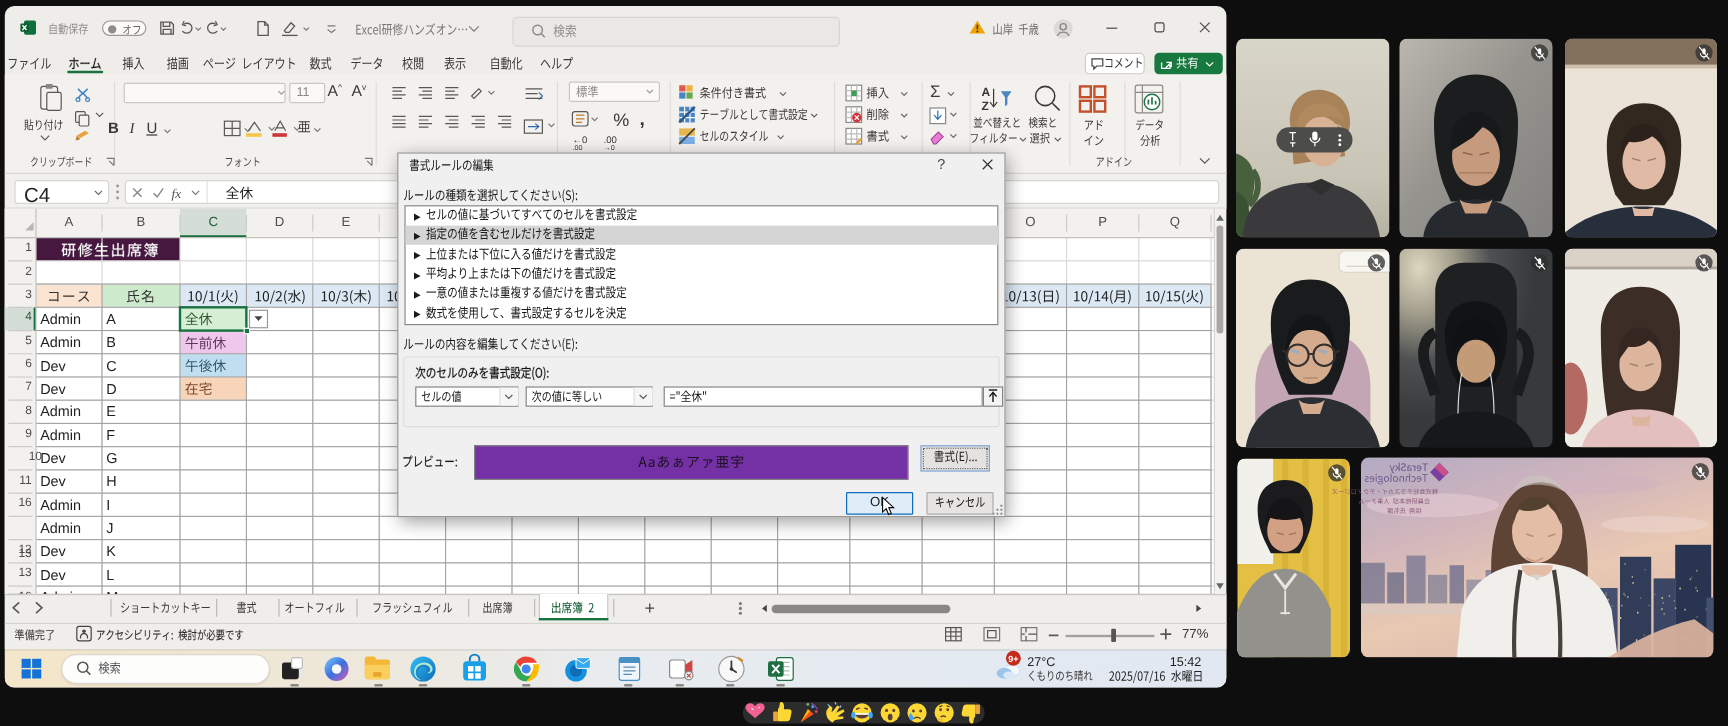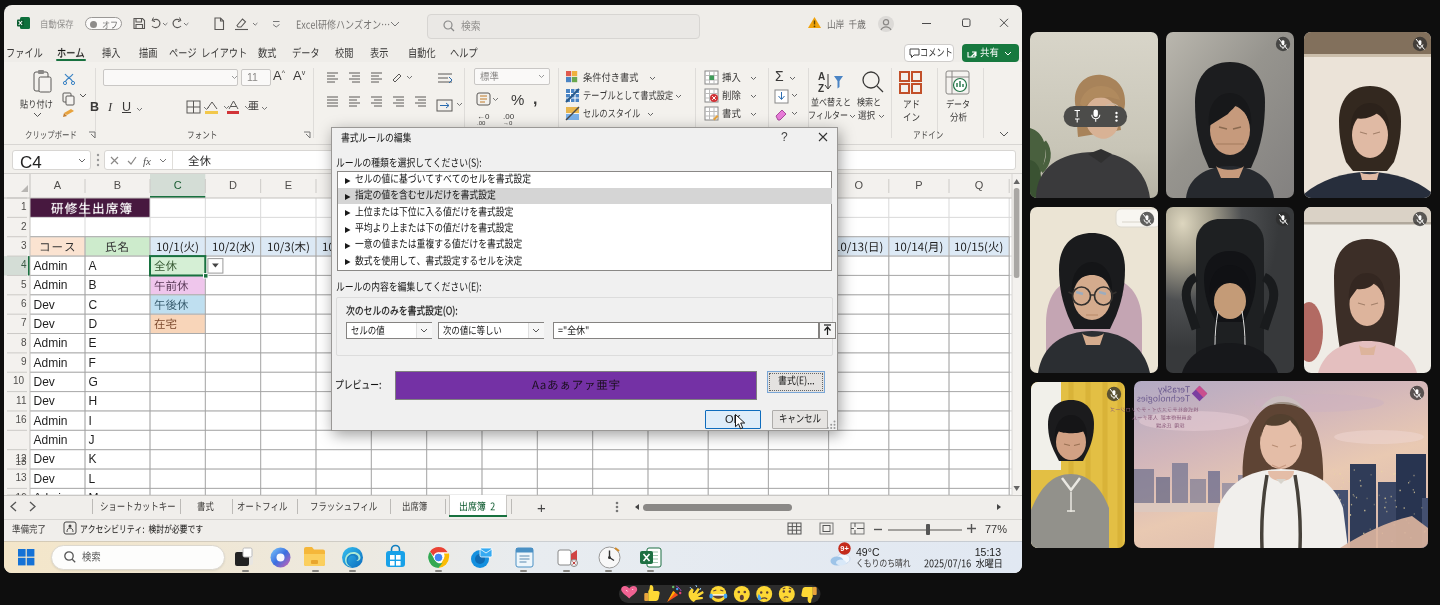--- a/index.html
+++ b/index.html
@@ -854,21 +854,21 @@
 <div style="position:absolute;left:979.1px;top:179px;font-size:11px;color:#4f4d4b;transform:translateX(-50%);white-space:nowrap;line-height:1.2">Q</div>
 <div style="position:absolute;left:26.5px;top:201.2px;font-size:10px;color:#4f4d4b;transform:translateX(-100%);white-space:nowrap;line-height:1.2">1</div>
 <div style="position:absolute;left:26.5px;top:220.56px;font-size:10px;color:#4f4d4b;transform:translateX(-100%);white-space:nowrap;line-height:1.2">2</div>
 <div style="position:absolute;left:26.5px;top:239.92px;font-size:10px;color:#4f4d4b;transform:translateX(-100%);white-space:nowrap;line-height:1.2">3</div>
 <div style="position:absolute;left:26.5px;top:259.28px;font-size:10px;color:#3c5a46;transform:translateX(-100%);white-space:nowrap;line-height:1.2">4</div>
 <div style="position:absolute;left:26.5px;top:278.64px;font-size:10px;color:#4f4d4b;transform:translateX(-100%);white-space:nowrap;line-height:1.2">5</div>
 <div style="position:absolute;left:26.5px;top:298px;font-size:10px;color:#4f4d4b;transform:translateX(-100%);white-space:nowrap;line-height:1.2">6</div>
 <div style="position:absolute;left:26.5px;top:317.36px;font-size:10px;color:#4f4d4b;transform:translateX(-100%);white-space:nowrap;line-height:1.2">7</div>
 <div style="position:absolute;left:26.5px;top:336.72px;font-size:10px;color:#4f4d4b;transform:translateX(-100%);white-space:nowrap;line-height:1.2">8</div>
 <div style="position:absolute;left:26.5px;top:356.08px;font-size:10px;color:#4f4d4b;transform:translateX(-100%);white-space:nowrap;line-height:1.2">9</div>
-<div style="position:absolute;left:24px;top:375.44px;font-size:10px;color:#4f4d4b;transform:translateX(-100%);white-space:nowrap;line-height:1.2">10</div>
+<div style="position:absolute;left:35px;top:375.44px;font-size:10px;color:#4f4d4b;transform:translateX(-100%);white-space:nowrap;line-height:1.2">10</div>
 <div style="position:absolute;left:26.5px;top:394.8px;font-size:10px;color:#4f4d4b;transform:translateX(-100%);white-space:nowrap;line-height:1.2">11</div>
 <div style="position:absolute;left:26.5px;top:414.16px;font-size:10px;color:#4f4d4b;transform:translateX(-100%);white-space:nowrap;line-height:1.2">16</div>
 <div style="position:absolute;left:26.5px;top:456px;font-size:10px;color:#4f4d4b;transform:translateX(-100%);white-space:nowrap;line-height:1.2">13</div>
 <div style="position:absolute;left:26.5px;top:452.88px;font-size:10px;color:#4f4d4b;transform:translateX(-100%);white-space:nowrap;line-height:1.2">12</div>
 <div style="position:absolute;left:26.5px;top:472.24px;font-size:10px;color:#4f4d4b;transform:translateX(-100%);white-space:nowrap;line-height:1.2">13</div>
 <div style="position:absolute;left:26.5px;top:491.6px;font-size:10px;color:#4f4d4b;transform:translateX(-100%);white-space:nowrap;line-height:1.2">16</div>
 <div style="position:absolute;left:33.5px;top:258.88px;font-size:12px;color:#1f1f1f;white-space:nowrap;line-height:1.2">Admin</div>
 <div style="position:absolute;left:88.5px;top:258.88px;font-size:12px;color:#1f1f1f;white-space:nowrap;line-height:1.2">A</div>
 <div style="position:absolute;left:33.5px;top:278.24px;font-size:12px;color:#1f1f1f;white-space:nowrap;line-height:1.2">Admin</div>
 <div style="position:absolute;left:88.5px;top:278.24px;font-size:12px;color:#1f1f1f;white-space:nowrap;line-height:1.2">B</div>
@@ -1268,33 +1268,33 @@
 <div style="position:absolute;left:647px;top:569.5px;width:7px;height:2px;background:#8a8884;border-radius:1px"></div>
 <svg style="position:absolute;left:830px;top:548px;overflow:visible;" width="22" height="18">
     <ellipse cx="13" cy="11" rx="7" ry="5" fill="#f2f7fd" stroke="#c3d6ec" stroke-width=".8"></ellipse>
     <ellipse cx="7" cy="13" rx="6.5" ry="4.5" fill="#9ec4e8"></ellipse>
     <ellipse cx="11" cy="14.5" rx="5" ry="3" fill="#d8e8f8"></ellipse>
   </svg>
 <svg style="position:absolute;left:838px;top:542px;overflow:visible;" width="13" height="13">
     <circle cx="6.5" cy="6.5" r="6.2" fill="#c42b1c"></circle>
     <text x="6.5" y="9.3" font-size="7.5" font-weight="bold" fill="#fff" text-anchor="middle" font-family="Liberation Sans">9+</text>
   </svg>
-<div style="position:absolute;left:856px;top:545.5px;font-size:10.5px;color:#222;white-space:nowrap;line-height:1.2">49°C</div>
+<div style="position:absolute;left:856px;top:545.5px;font-size:10.5px;color:#222;white-space:nowrap;line-height:1.2">27°C</div>
 <svg class="pt" style="left:856px;top:558px" width="55" height="13">
     <g fill="#3a3938" transform="translate(0,8.8) scale(0.0078,-0.01)">
       <use href="#g137" x="0"></use>
       <use href="#g138" x="1000"></use>
       <use href="#g55" x="2000"></use>
       <use href="#g79" x="3000"></use>
       <use href="#g139" x="4000"></use>
       <use href="#g140" x="5000"></use>
       <use href="#g141" x="6000"></use>
     </g>
   </svg>
-<div style="position:absolute;left:1001px;top:545.5px;font-size:10.5px;color:#222;transform:translateX(-100%);white-space:nowrap;line-height:1.2">15:13</div>
+<div style="position:absolute;left:1001px;top:545.5px;font-size:10.5px;color:#222;transform:translateX(-100%);white-space:nowrap;line-height:1.2">15:42</div>
 <svg class="pt" style="left:924px;top:558px" width="79" height="14">
     <g fill="#222" transform="translate(0,9.24) scale(0.00903,-0.0105)">
       <use href="#g106" x="0"></use>
       <use href="#g101" x="555"></use>
       <use href="#g106" x="1110"></use>
       <use href="#g114" x="1665"></use>
       <use href="#g102" x="2220"></use>
       <use href="#g101" x="2612"></use>
       <use href="#g142" x="3167"></use>
       <use href="#g102" x="3722"></use>

